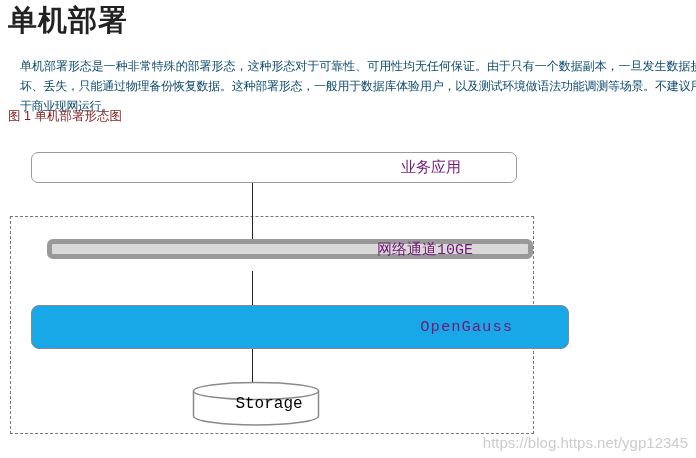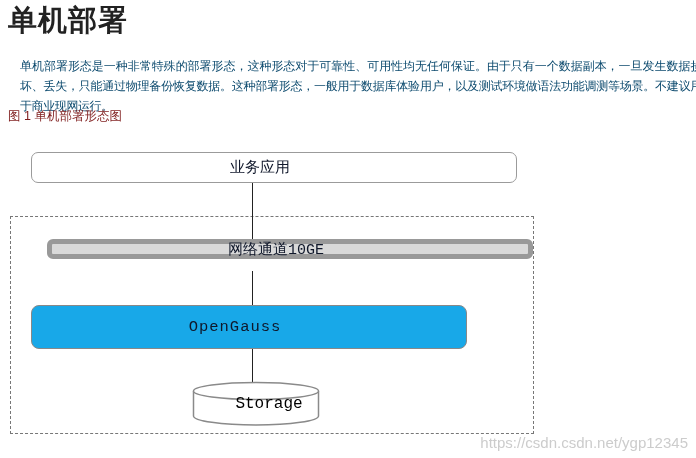--- a/index.html
+++ b/index.html
@@ -49,25 +49,25 @@
     left: 0;
     top: 0;
     width: 696px;
     height: 458px;
   }
   .node {
     position: absolute;
     box-sizing: border-box;
     display: flex;
     align-items: center;
-    justify-content: center;
+    justify-content: flex-end;
     font-family: "Liberation Mono", "DejaVu Sans Mono", monospace;
-    color: #0f172a;
+    color: #701a75;
     
-    padding-right: 28px;
+    padding-right: 55px;
   }
   .node-business {
     left: 31px; top: 152px; width: 486px; height: 31px;
     background: #ffffff;
     border: 1px solid #9b9b9b;
     border-radius: 7px;
     font-size: 15px;
   }
   .boundary {
     position: absolute;
@@ -76,21 +76,21 @@
     border: 1px dashed #777777;
   }
   .node-network {
     left: 47px; top: 239px; width: 486px; height: 20px;
     background: #d9d9d9;
     border: 5px solid #b91c1c;
     border-radius: 6px;
     font-size: 15px;
   }
   .node-db {
-    left: 31px; top: 305px; width: 436px; height: 44px;
+    left: 31px; top: 305px; width: 538px; height: 44px;
     background: #18a8e8;
     border: 1px solid #888888;
     border-radius: 8px;
     font-size: 15.5px;
     letter-spacing: 1px;
   }
   .connector {
     position: absolute;
     width: 1px;
     background: #222222;
@@ -152,15 +152,15 @@
     <div class="cylinder-wrap">
       <svg width="128" height="46" viewBox="0 0 128 46">
         <path d="M 1.5 10 L 1.5 35 A 62.5 9 0 0 0 126.5 35 L 126.5 10" fill="#ffffff" stroke="#8a8a8a" stroke-width="1.5"></path>
         <ellipse cx="64" cy="10" rx="62.5" ry="8.5" fill="#ffffff" stroke="#8a8a8a" stroke-width="1.5"></ellipse>
       </svg>
     </div>
     <div class="cylinder-label">Storage</div>
 
   </div>
 
-  <div class="watermark" style="color: rgb(204, 204, 204);">https://csdn.csdn.net/ygp12345</div>
+  <div class="watermark" style="color: rgb(204, 204, 204);">https://blog.https.net/ygp12345</div>
 
 </div>
 
 </body></html>

